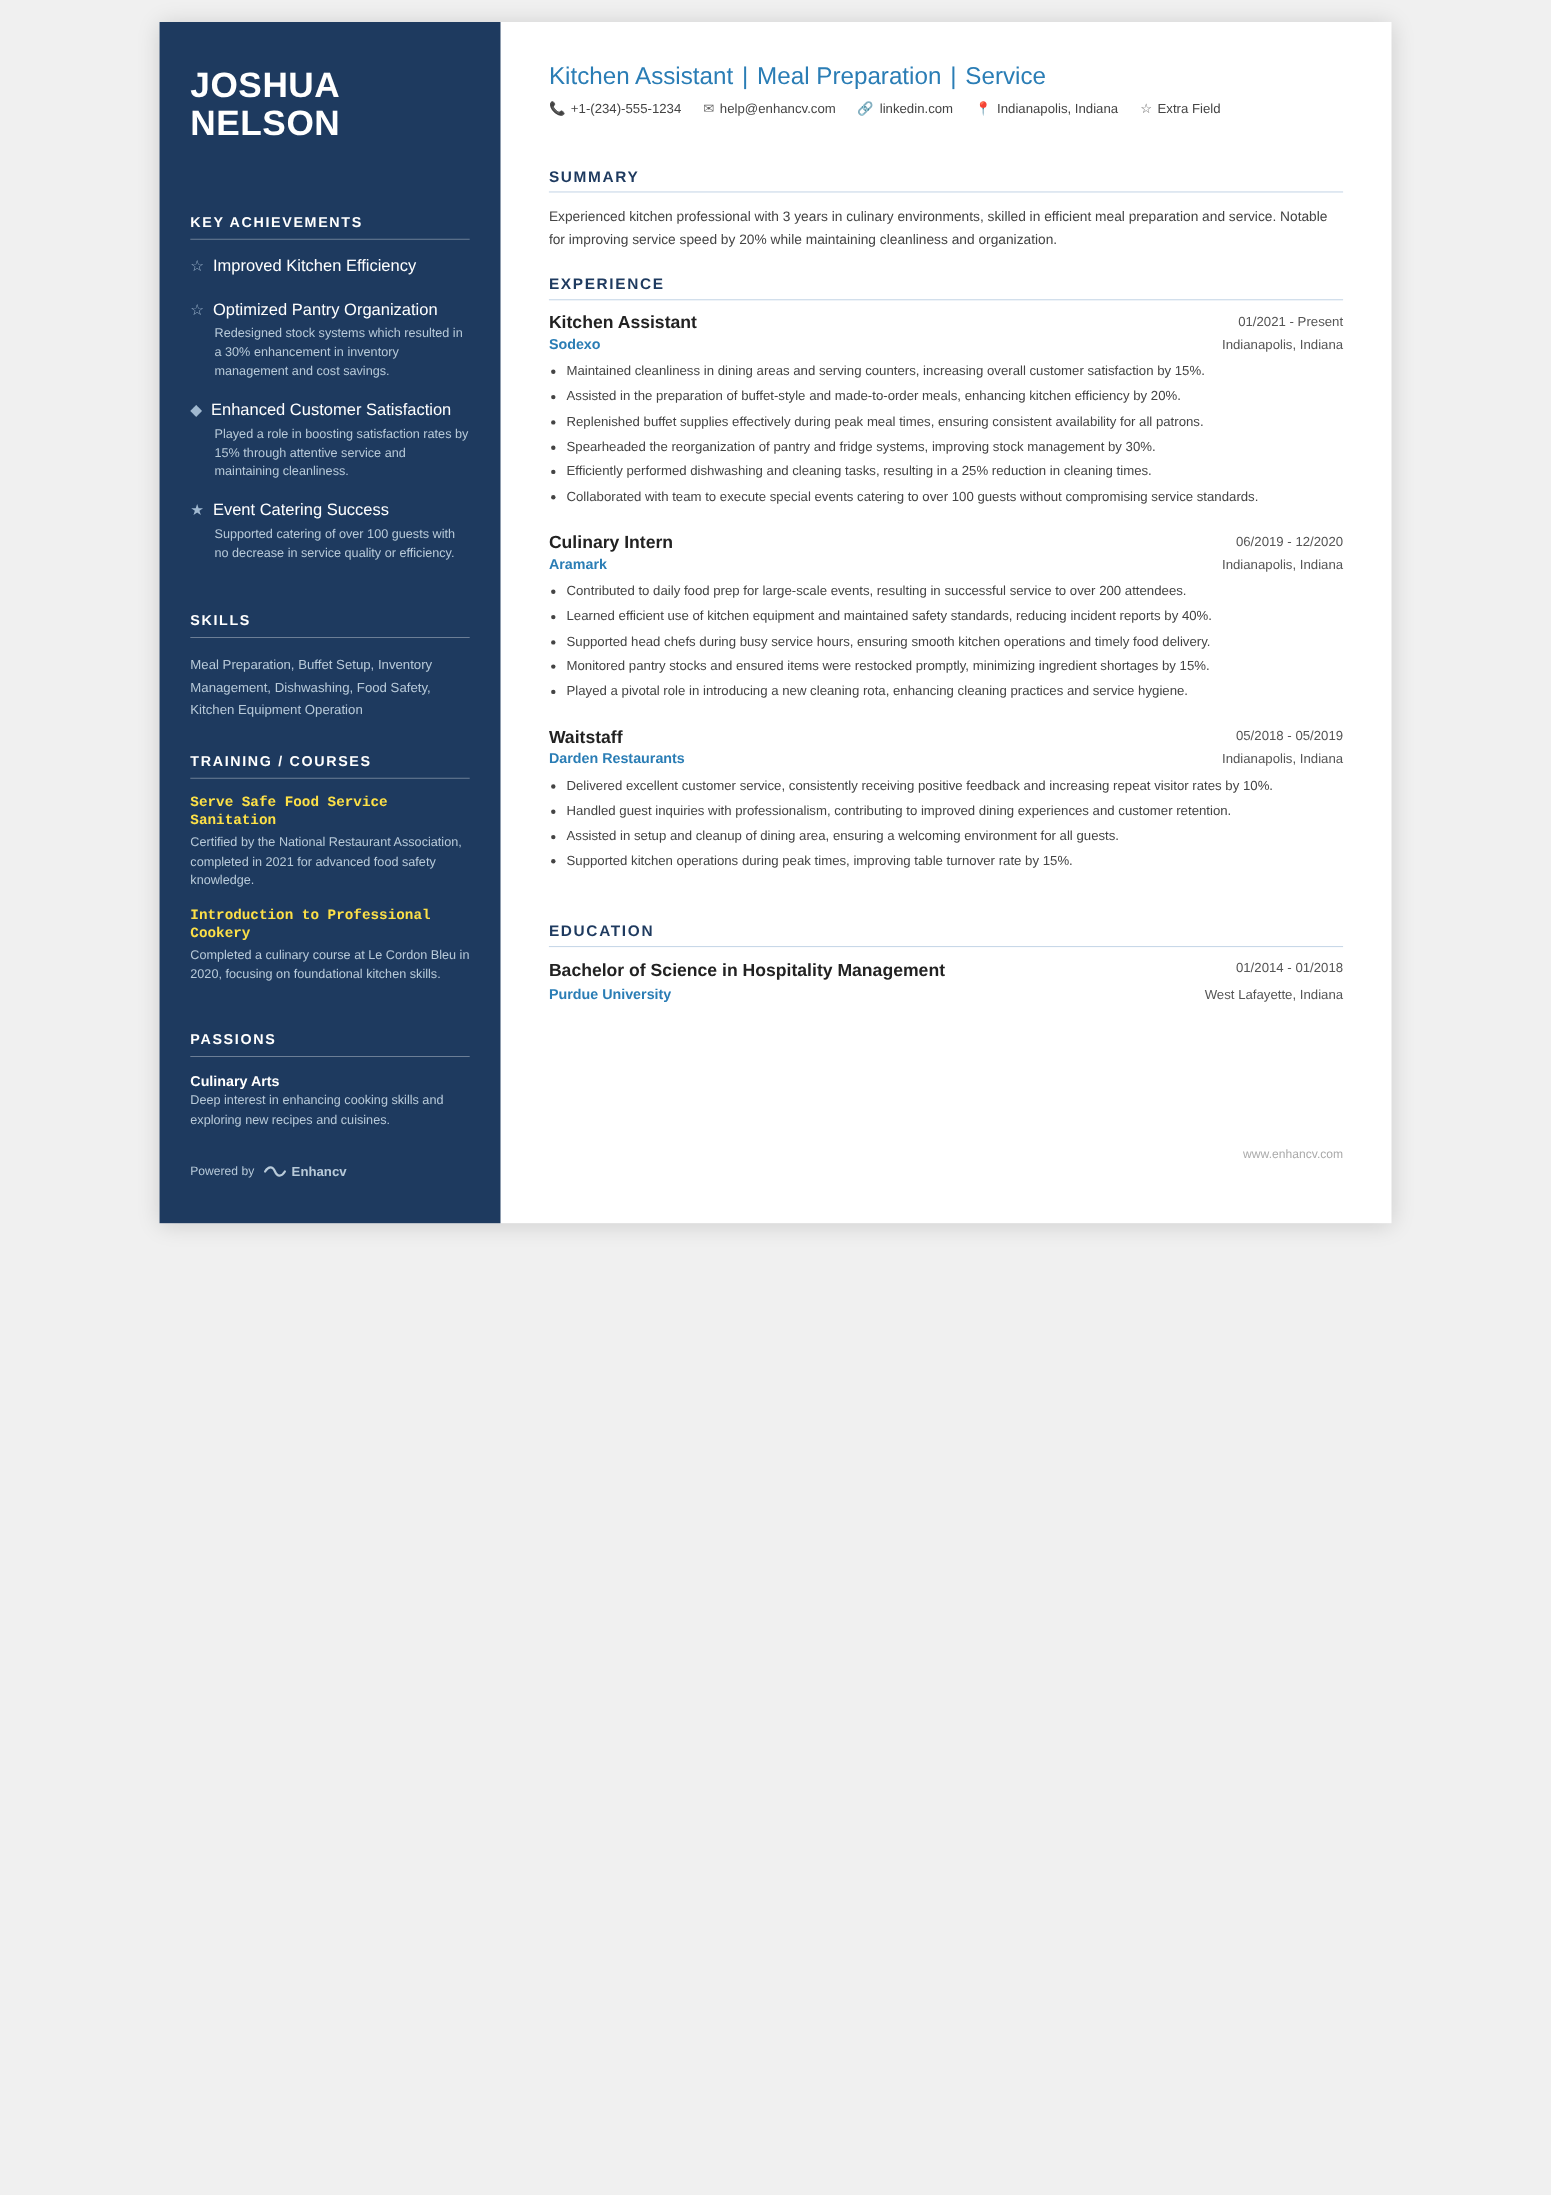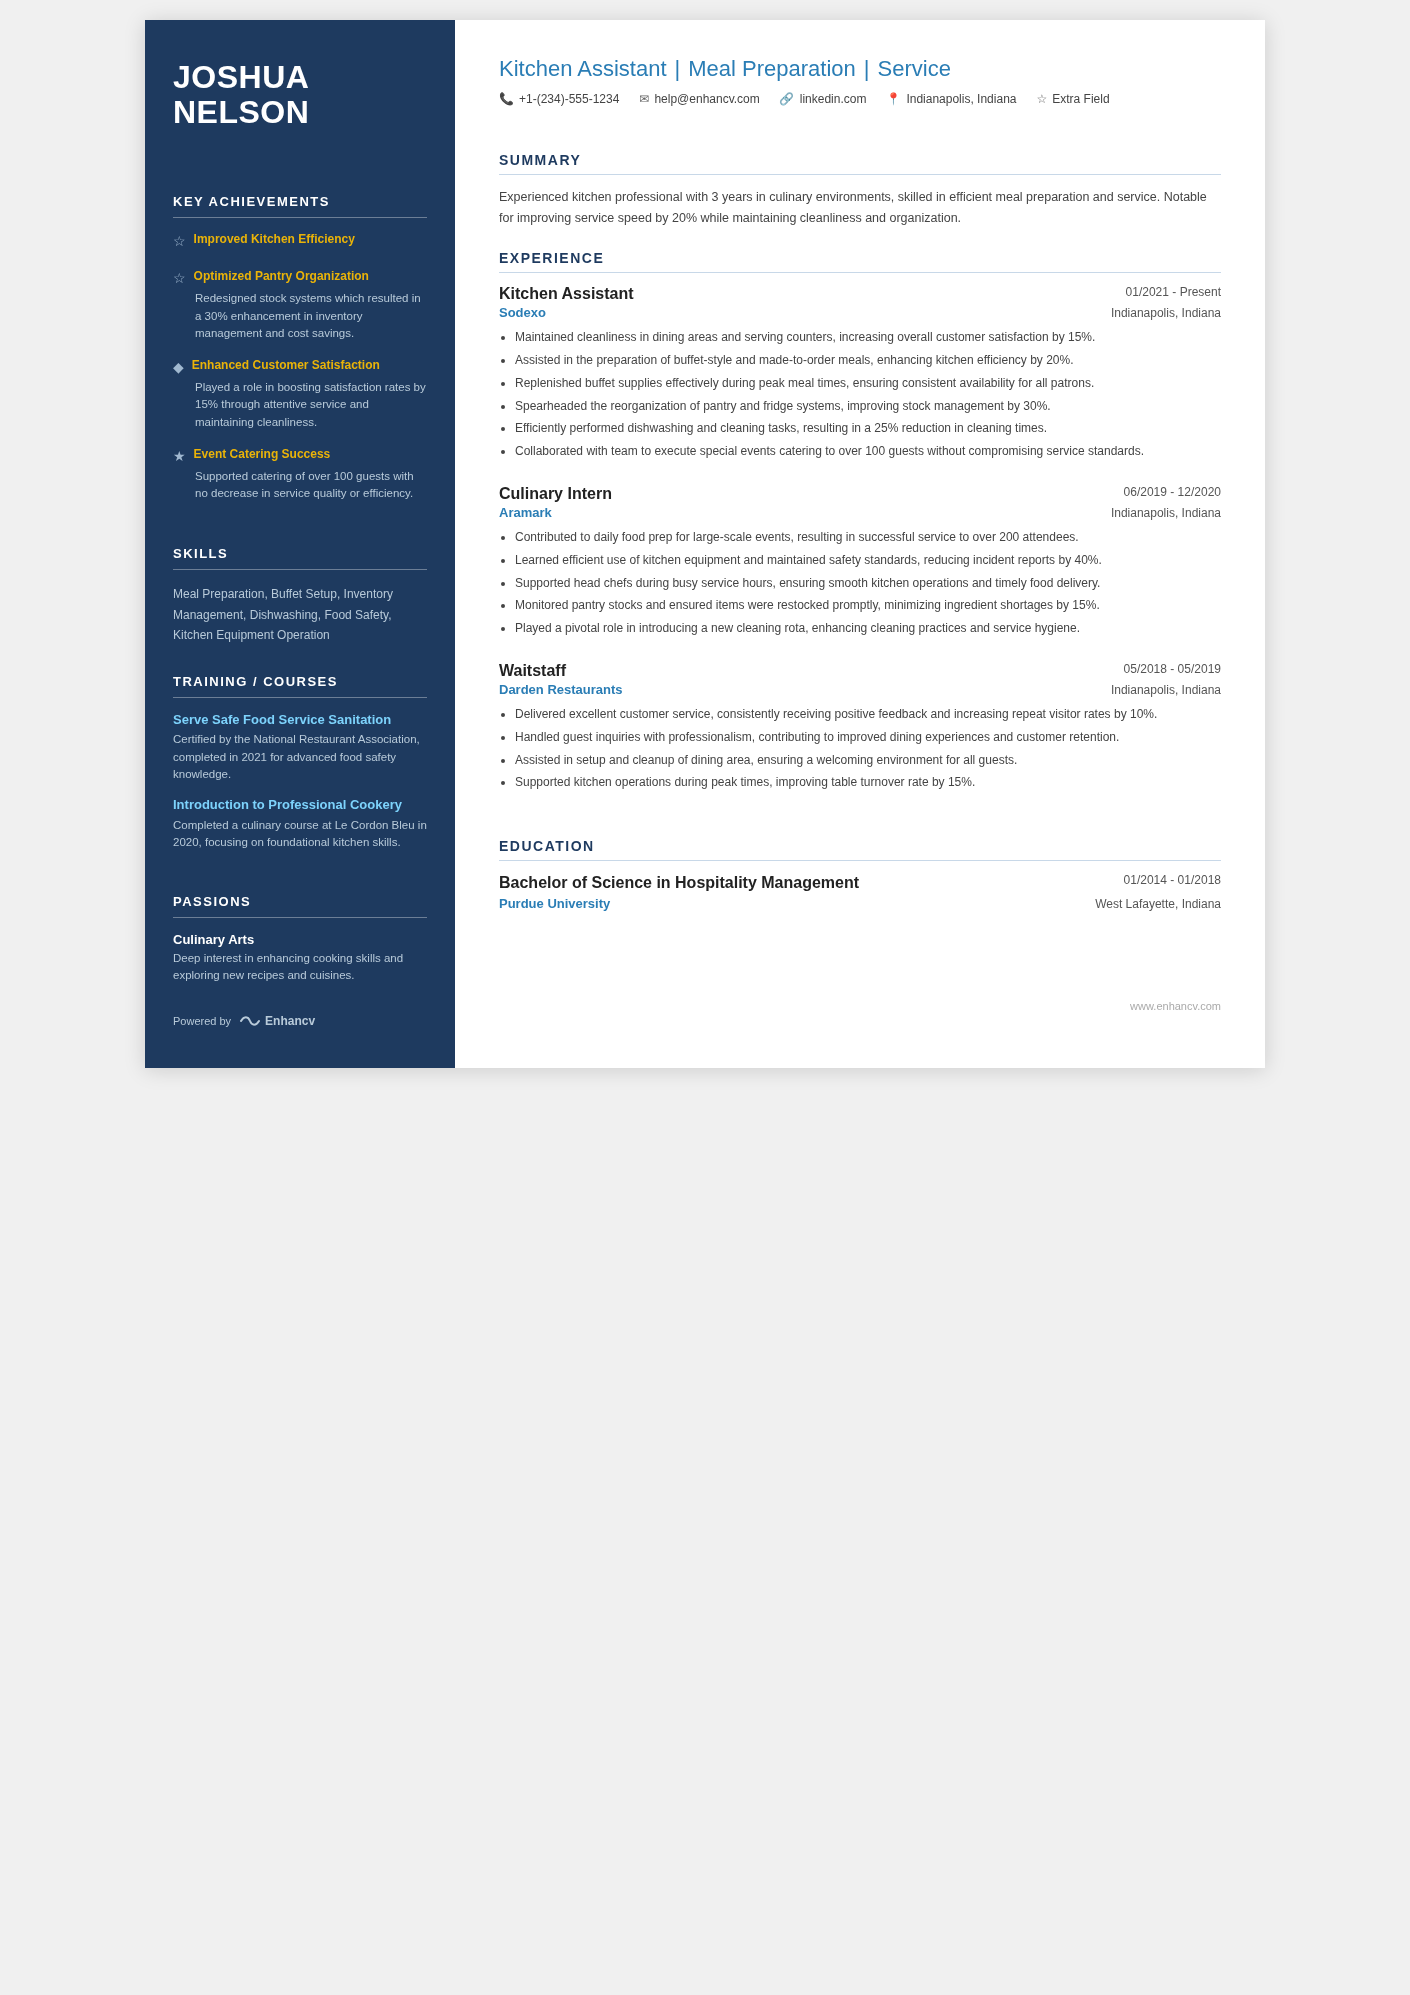--- a/index.html
+++ b/index.html
@@ -60,45 +60,46 @@
       gap: 8px;
       margin-bottom: 4px;
     }
     .achievement-icon {
       color: #a0b8d0;
       font-size: 14px;
       margin-top: 1px;
       flex-shrink: 0;
     }
     .achievement-title {
-      font-size: 12px;
-      font-weight: 700;
-      color: #eab308;
+      font-size: 15px;
+      font-weight: 400;
+      color: #ffffff;
       line-height: 1.3;
     }
     .achievement-desc {
       font-size: 11.5px;
       color: #b8cad9;
       line-height: 1.5;
       padding-left: 22px;
     }
     .skills-text {
       font-size: 12px;
       color: #b8cad9;
       line-height: 1.7;
     }
     .course-item {
       margin-bottom: 14px;
     }
     .course-title {
       font-size: 13px;
       font-weight: 700;
-      color: #7dd3fc;
+      color: #fde047;
       line-height: 1.3;
       margin-bottom: 3px;
+      font-family: Liberation Mono, monospace;
     }
     .course-desc {
       font-size: 11.5px;
       color: #b8cad9;
       line-height: 1.5;
     }
     .passion-title {
       font-size: 13px;
       font-weight: 700;
       color: white;

